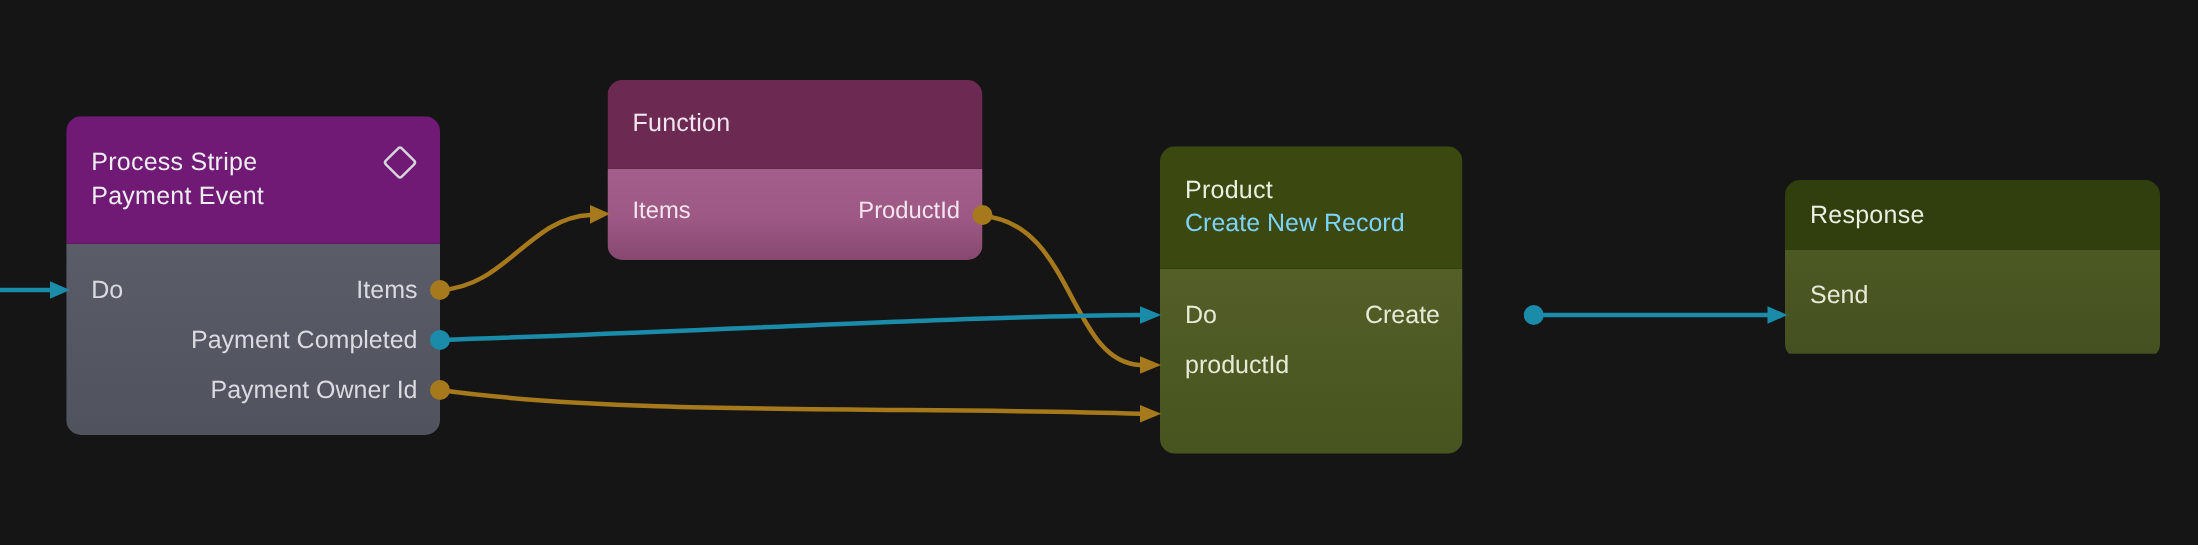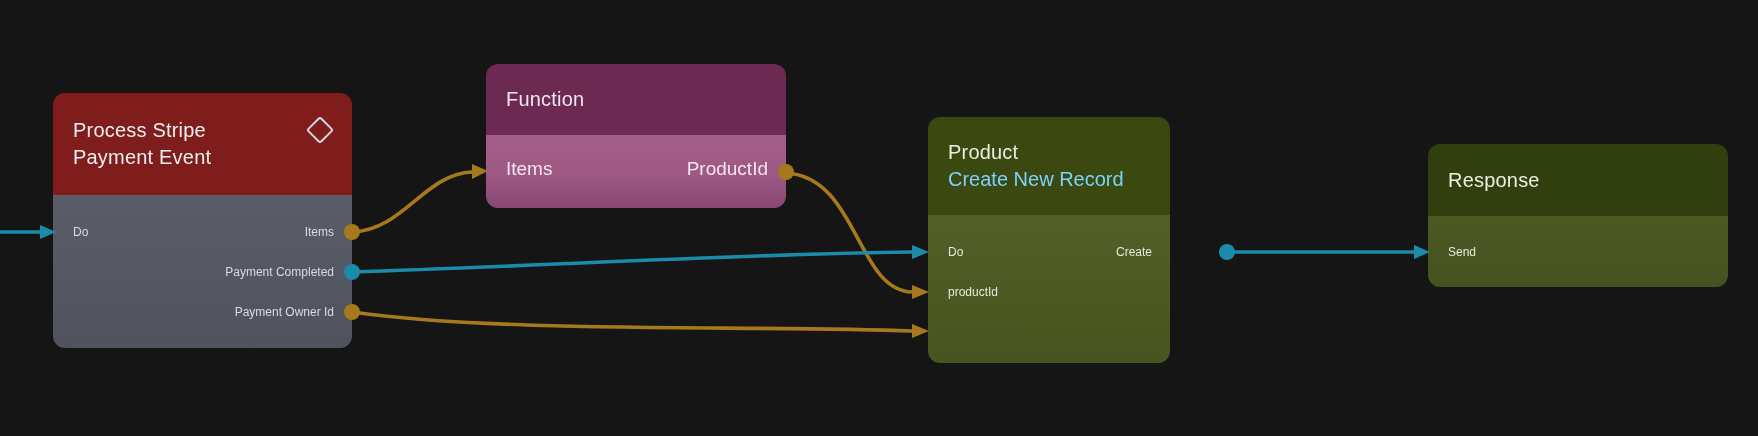--- a/index.html
+++ b/index.html
@@ -7,47 +7,47 @@
   body { background: #151515; font-family: "Liberation Sans", sans-serif; }
   #canvas { position: relative; width: 1758px; height: 436px; background: #151515; }
 
   .node { position: absolute; border-radius: 12px; overflow: hidden; }
 
   .hdr { position: relative; display: flex; flex-direction: column; justify-content: center; padding: 0 20px; }
   .title { font-size: 20px; line-height: 27px; font-weight: 400; letter-spacing: 0.2px; }
   .subtitle { font-size: 20px; line-height: 27px; font-weight: 400; }
 
   .rows { padding-top: 17px; }
-  .row { height: 40px; display: flex; align-items: center; padding: 0 18px 0 20px; font-size: 12px; }
+  .row { height: 40px; display: flex; align-items: center; padding: 0 18px 0 20px; font-size: 20px; }
   .row .left  { margin-right: auto; }
   .row .right { margin-left: auto; }
 
   
   .n-event { left: 53px; top: 93px; width: 299px; height: 255px; }
-  .n-event .hdr { height: 102px; background: #7f1d1d; color: #eceef0; }
+  .n-event .hdr { height: 102px; background: #701a75; color: #eceef0; }
   .n-event .body { height: 153px; background: linear-gradient(#5a5d68, #50535e); color: #dadbe0; }
 
   .diamond { position: absolute; right: 22px; top: 27px; width: 20px; height: 20px;
              border: 2.5px solid #d4d6db; border-radius: 3px; transform: rotate(45deg); }
 
   
   .n-function { left: 486px; top: 64px; width: 300px; height: 144px; }
   .n-function .hdr { height: 71px; background: #6c2a53; color: #f1e6ee; }
   .n-function .body { height: 73px; background: linear-gradient(180deg, #a45e8b 0%, #9d5884 55%, #874870 100%);
                       color: #f3e6ef; display: flex; align-items: center; padding: 0 18px 6px 20px; font-size: 19px; }
 
   
   .n-product { left: 928px; top: 117px; width: 242px; height: 246px; }
   .n-product .hdr { height: 98px; background: #3b4810; color: #eaf0e0; }
   .n-product .hdr .subtitle { color: #7dd3fc; }
   .n-product .body { height: 148px; background: linear-gradient(#535f27, #48541f); color: #e6ebd8; }
 
   
   .n-response { left: 1428px; top: 144px; width: 300px; height: 143px; }
-  .n-response .hdr { height: 72px; background: #313e0e; color: #eaf0e0; }
+  .n-response .hdr { height: 56px; background: #313e0e; color: #eaf0e0; }
   .n-response .body { height: 83px; background: linear-gradient(#4d5923, #445020); color: #e6ebd8; }
   .n-response .rows { padding-top: 16px; }
 
   #wires { position: absolute; left: 0; top: 0; z-index: 5; pointer-events: none; }
   #wires path { fill: none; stroke-width: 3.6; stroke-linecap: round; }
 </style>
 </head>
 <body>
 
 <div id="canvas">

